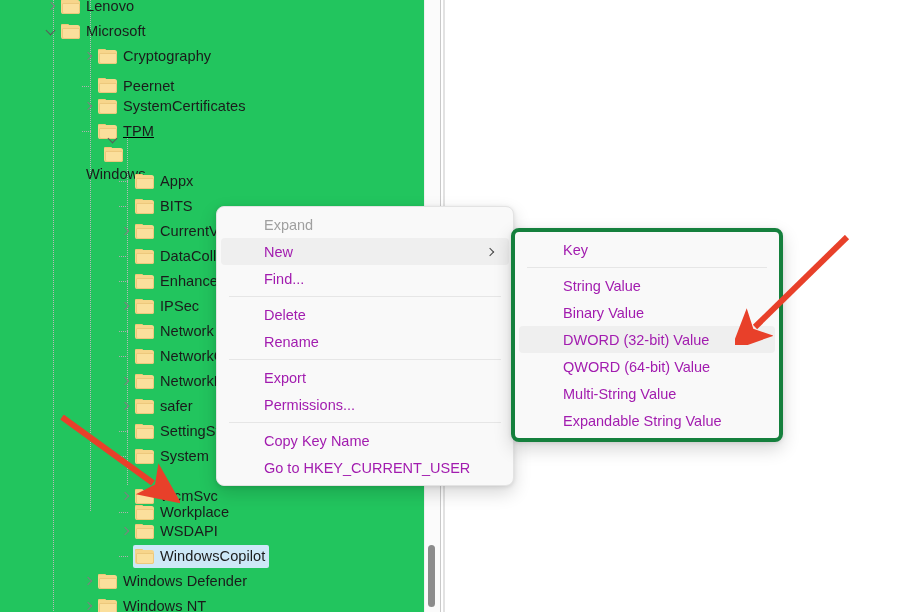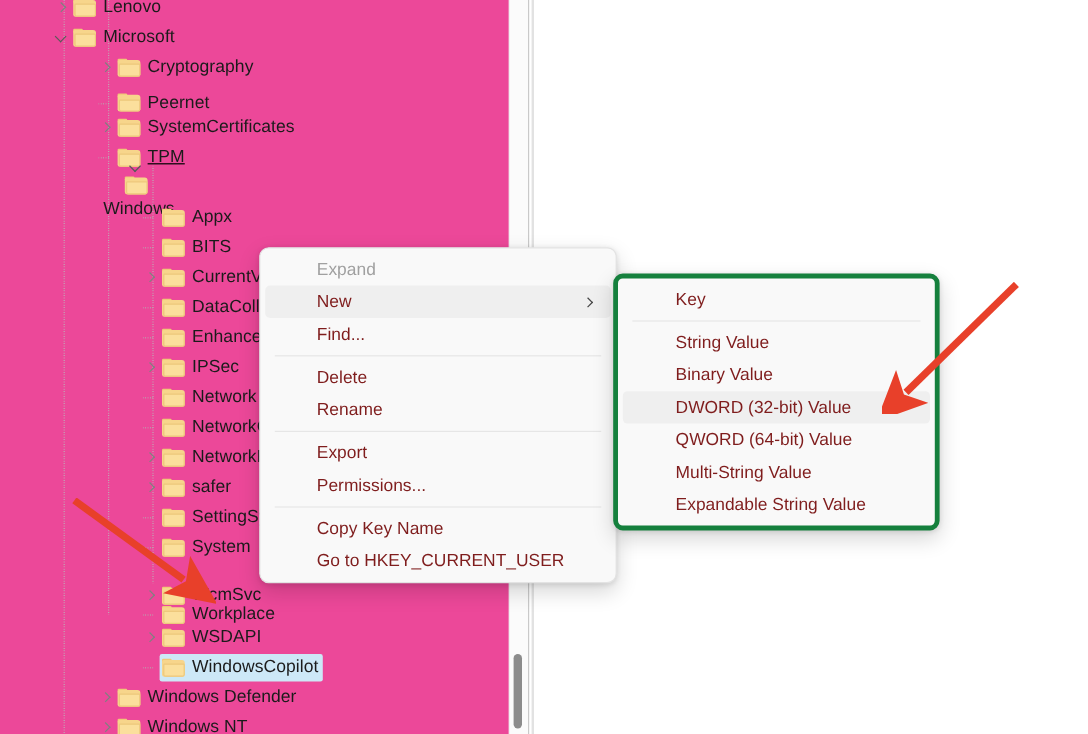--- a/index.html
+++ b/index.html
@@ -14,21 +14,21 @@
     position: relative;
     width: 907px; height: 612px;
     background: #ffffff;
   }
 
   
   #tree-pane {
     position: absolute;
     left: 0; top: 0;
     width: 428px; height: 612px;
-    background: #ec4899;
+    background: #22c55e;
     overflow: hidden;
   }
   .tree-row {
     position: absolute;
     left: 0;
     height: 25px;
     width: 428px;
     display: flex;
     align-items: center;
     white-space: nowrap;
@@ -176,21 +176,21 @@
     padding: 4px 0;
     z-index: 40;
   }
   .menu-item {
     position: relative;
     height: 27px;
     display: flex;
     align-items: center;
     padding: 0 14px 0 43px;
     font-size: 14.5px;
-    color: #7f1d1d;
+    color: #a21caf;
     margin: 0 4px;
     border-radius: 4px;
     white-space: nowrap;
   }
   .menu-item.disabled { color: #a0a0a0; }
   .menu-item.highlight { background: #efefef; }
   .menu-sep {
     height: 1px;
     background: #e6e6e6;
     margin: 4px 12px;

